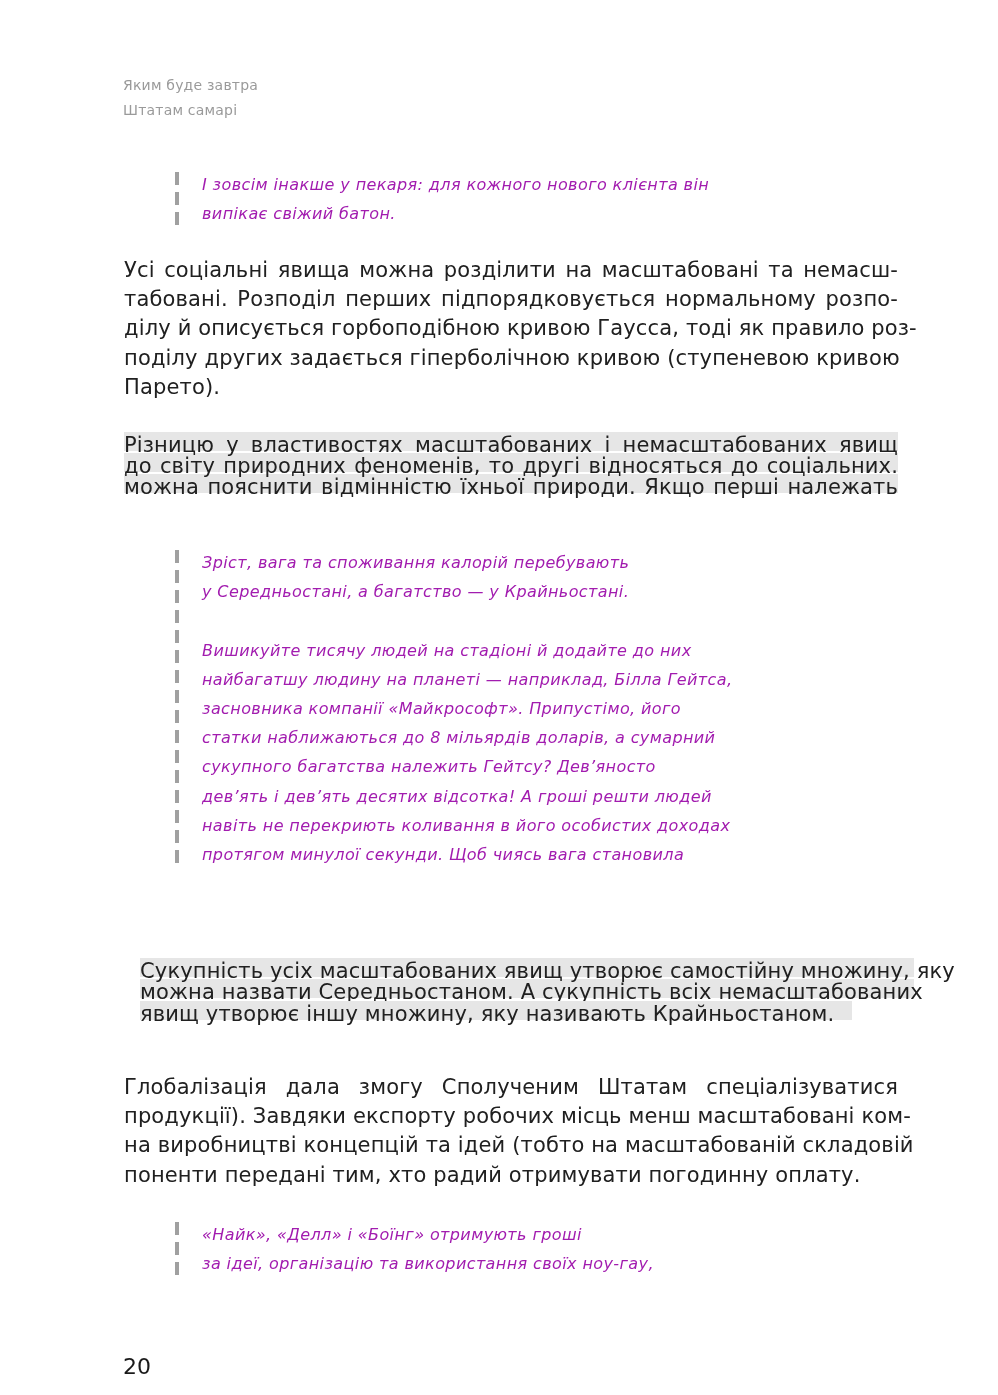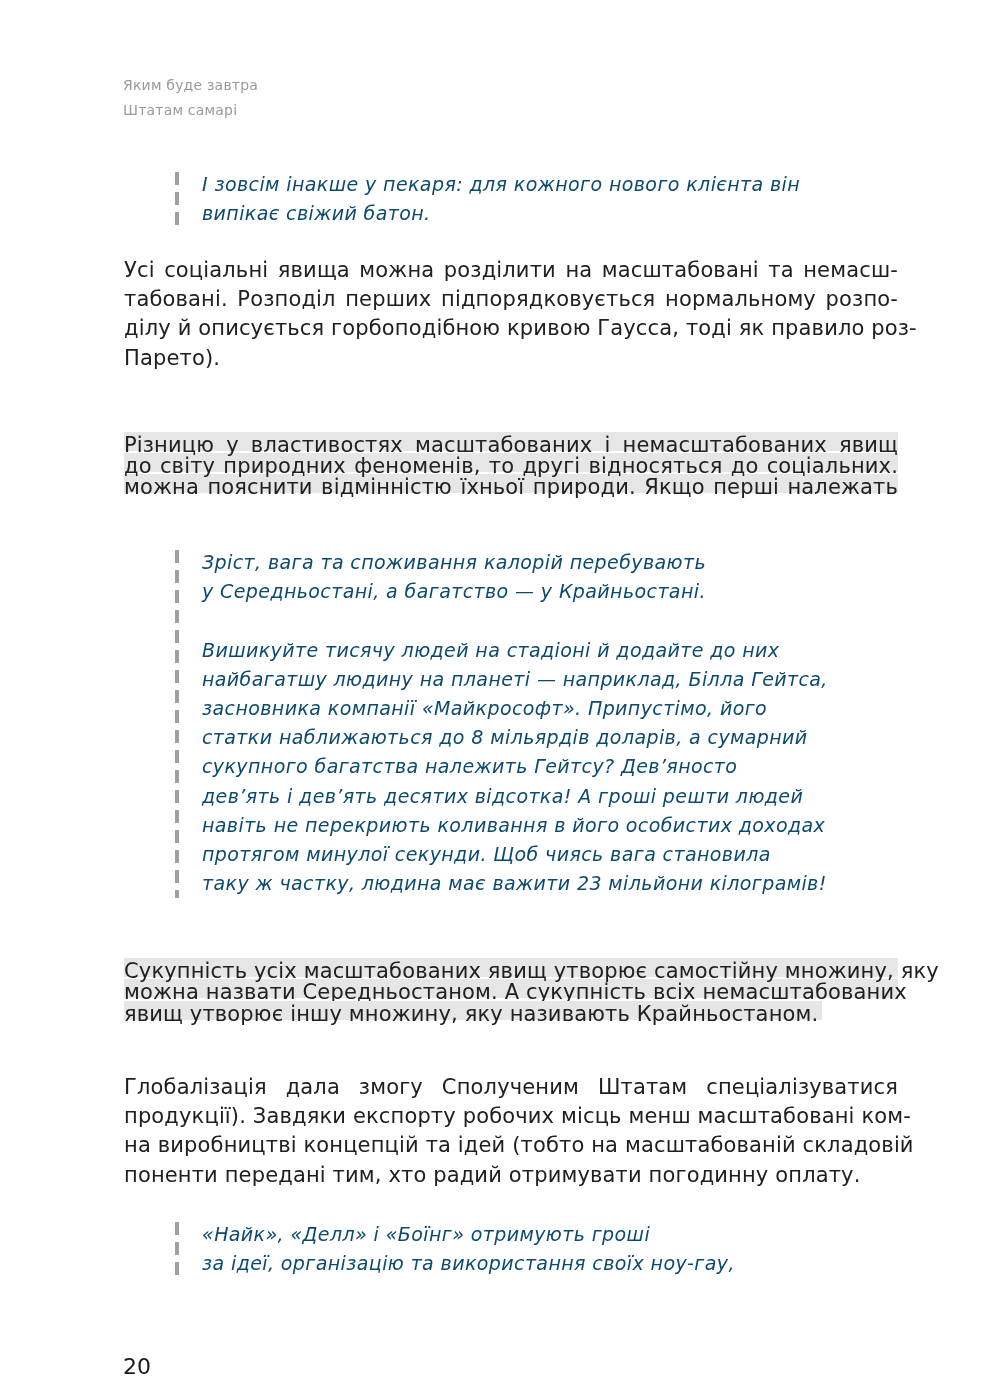--- a/index.html
+++ b/index.html
@@ -44,31 +44,31 @@
       text-align: justify;
     }
     .body-para .ln.last { text-align-last: left; }
 
     .hl .ln {
       background: #e6e6e6;
       margin-bottom: 2px;
       line-height: 27px;
       height: 19px;
     }
-    .hl .ln.last { display: inline-block; padding-right: 4px; }
+    .hl .ln.last { display: inline-block; padding-right: 18px; }
 
     .quote {
       position: absolute;
       left: 175px;
       padding-left: 27px;
       font-family: "DejaVu Sans", sans-serif;
       font-style: italic;
-      font-size: 19px;
+      font-size: 16px;
       line-height: 29.2px;
-      color: #0c4a6e;
+      color: #a21caf;
       letter-spacing: 0.4px;
     }
     .quote .bar {
       position: absolute;
       left: 0;
       top: 2px;
       bottom: 0;
       width: 4px;
       background: repeating-linear-gradient(
         to bottom,
@@ -100,20 +100,21 @@
 <div class="quote" style="top:170px;">
   <span class="bar"></span>
   <span class="ln">І зовсім інакше у пекаря: для кожного нового клієнта він</span>
   <span class="ln">випікає свіжий батон.</span>
 </div>
 
 <div class="body-para" style="top:256px;">
   <span class="ln">Усі соціальні явища можна розділити на масштабовані та немасш-</span>
   <span class="ln">табовані. Розподіл перших підпорядковується нормальному розпо-</span>
   <span class="ln">ділу й описується горбоподібною кривою Гаусса, тоді як правило роз-</span>
+  <span class="ln">поділу других задається гіперболічною кривою (ступеневою кривою</span>
   <span class="ln last">Парето).</span>
 </div>
 
 <div class="body-para hl" style="top:432px;">
   <span class="ln">Різницю у властивостях масштабованих і немасштабованих явищ</span>
   <span class="ln">до світу природних феноменів, то другі відносяться до соціальних.</span>
   <span class="ln">можна пояснити відмінністю їхньої природи. Якщо перші належать</span>
 </div>
 
 <div class="quote" style="top:548px;">
@@ -122,24 +123,23 @@
   <span class="ln">у Середньостані, а багатство — у Крайньостані.</span>
   <span class="gap"></span>
   <span class="ln">Вишикуйте тисячу людей на стадіоні й додайте до них</span>
   <span class="ln">найбагатшу людину на планеті — наприклад, Білла Гейтса,</span>
   <span class="ln">засновника компанії «Майкрософт». Припустімо, його</span>
   <span class="ln">статки наближаються до 8 мільярдів доларів, а сумарний</span>
   <span class="ln">сукупного багатства належить Гейтсу? Дев’яносто</span>
   <span class="ln">дев’ять і дев’ять десятих відсотка! А гроші решти людей</span>
   <span class="ln">навіть не перекриють коливання в його особистих доходах</span>
   <span class="ln">протягом минулої секунди. Щоб чиясь вага становила</span>
-  <span class="ln">таку ж частку, людина має важити 23 мільйони кілограмів!</span>
 </div>
 
-<div class="body-para hl" style="top:958px;">
+<div class="body-para hl" style="top:958px;margin-left:16px;">
   <span class="ln">Сукупність усіх масштабованих явищ утворює самостійну множину, яку</span>
   <span class="ln">можна назвати Середньостаном. А сукупність всіх немасштабованих</span>
   <span class="ln last">явищ утворює іншу множину, яку називають Крайньостаном.</span>
 </div>
 
 <div class="body-para" style="top:1073px;">
   <span class="ln">Глобалізація дала змогу Сполученим Штатам спеціалізуватися</span>
   <span class="ln">продукції). Завдяки експорту робочих місць менш масштабовані ком-</span>
   <span class="ln">на виробництві концепцій та ідей (тобто на масштабованій складовій</span>
   <span class="ln last">поненти передані тим, хто радий отримувати погодинну оплату.</span>

